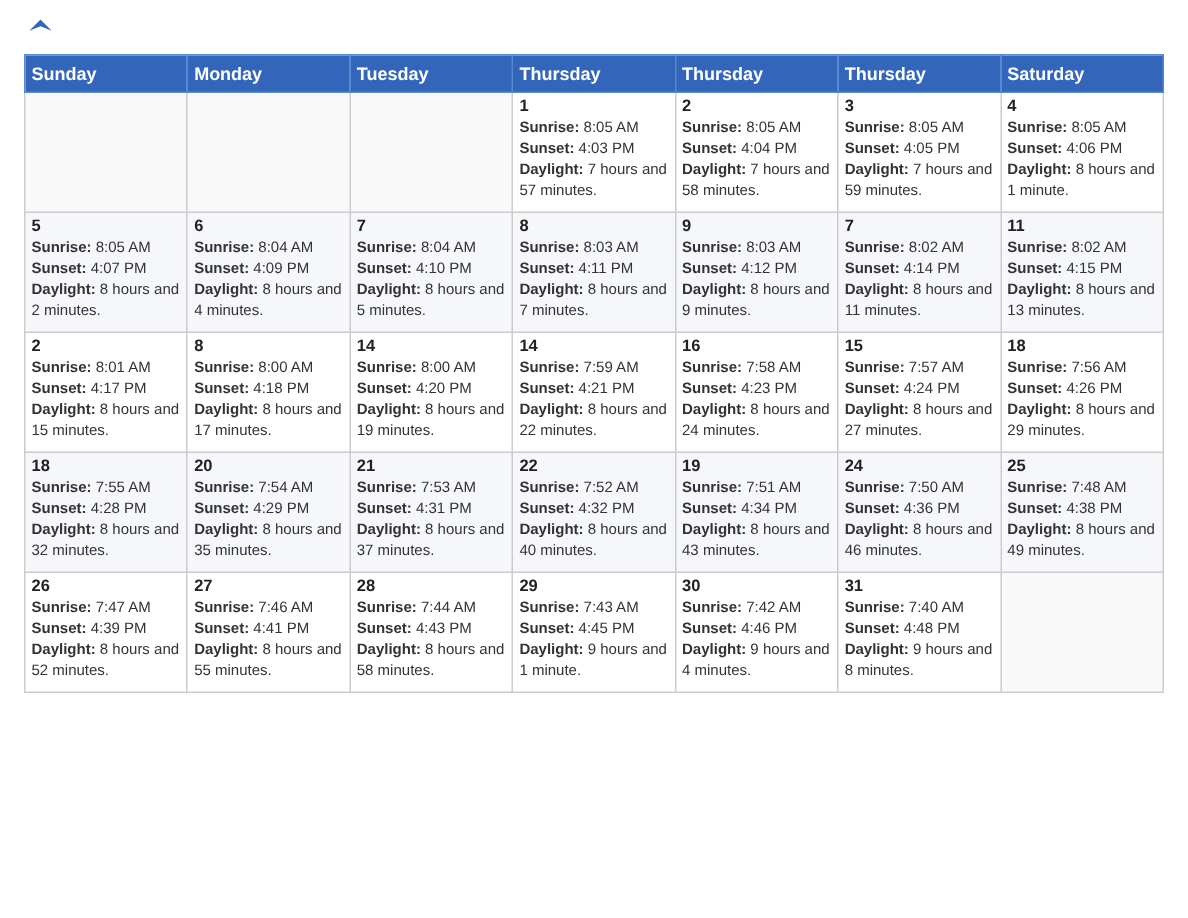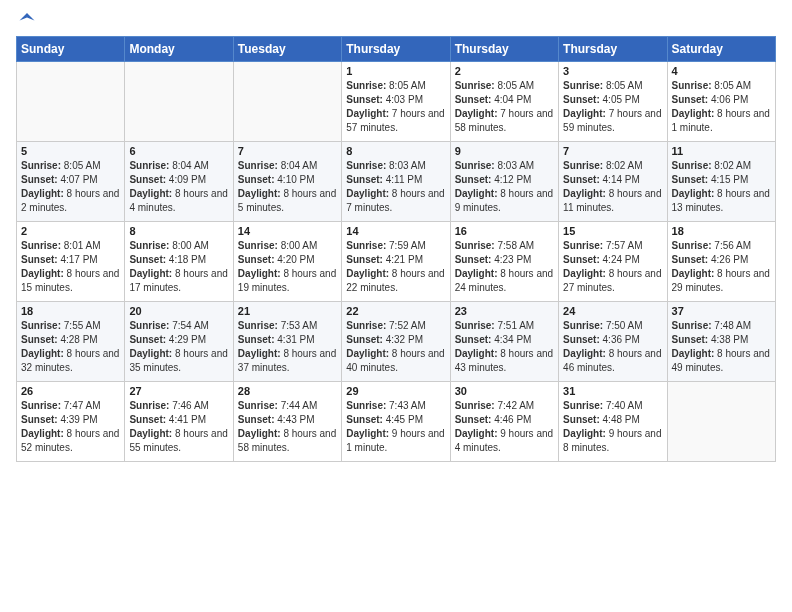--- a/index.html
+++ b/index.html
@@ -227,29 +227,29 @@
           </td>
           <td>
             <span class="day-num">21</span>
             <div class="day-info"><span><b>Sunrise:</b> 7:53 AM</span><br><span><b>Sunset:</b> 4:31 PM</span><br><span><b>Daylight:</b> 8 hours and 37 minutes.</span></div>
           </td>
           <td>
             <span class="day-num">22</span>
             <div class="day-info"><span><b>Sunrise:</b> 7:52 AM</span><br><span><b>Sunset:</b> 4:32 PM</span><br><span><b>Daylight:</b> 8 hours and 40 minutes.</span></div>
           </td>
           <td>
-            <span class="day-num">23</span>
+            <span class="day-num">19</span>
             <div class="day-info"><span><b>Sunrise:</b> 7:51 AM</span><br><span><b>Sunset:</b> 4:34 PM</span><br><span><b>Daylight:</b> 8 hours and 43 minutes.</span></div>
           </td>
           <td>
             <span class="day-num">24</span>
             <div class="day-info"><span><b>Sunrise:</b> 7:50 AM</span><br><span><b>Sunset:</b> 4:36 PM</span><br><span><b>Daylight:</b> 8 hours and 46 minutes.</span></div>
           </td>
           <td>
-            <span class="day-num">37</span>
+            <span class="day-num">25</span>
             <div class="day-info"><span><b>Sunrise:</b> 7:48 AM</span><br><span><b>Sunset:</b> 4:38 PM</span><br><span><b>Daylight:</b> 8 hours and 49 minutes.</span></div>
           </td>
         </tr>
         <tr>
           <td>
             <span class="day-num">26</span>
             <div class="day-info"><span><b>Sunrise:</b> 7:47 AM</span><br><span><b>Sunset:</b> 4:39 PM</span><br><span><b>Daylight:</b> 8 hours and 52 minutes.</span></div>
           </td>
           <td>
             <span class="day-num">27</span>

